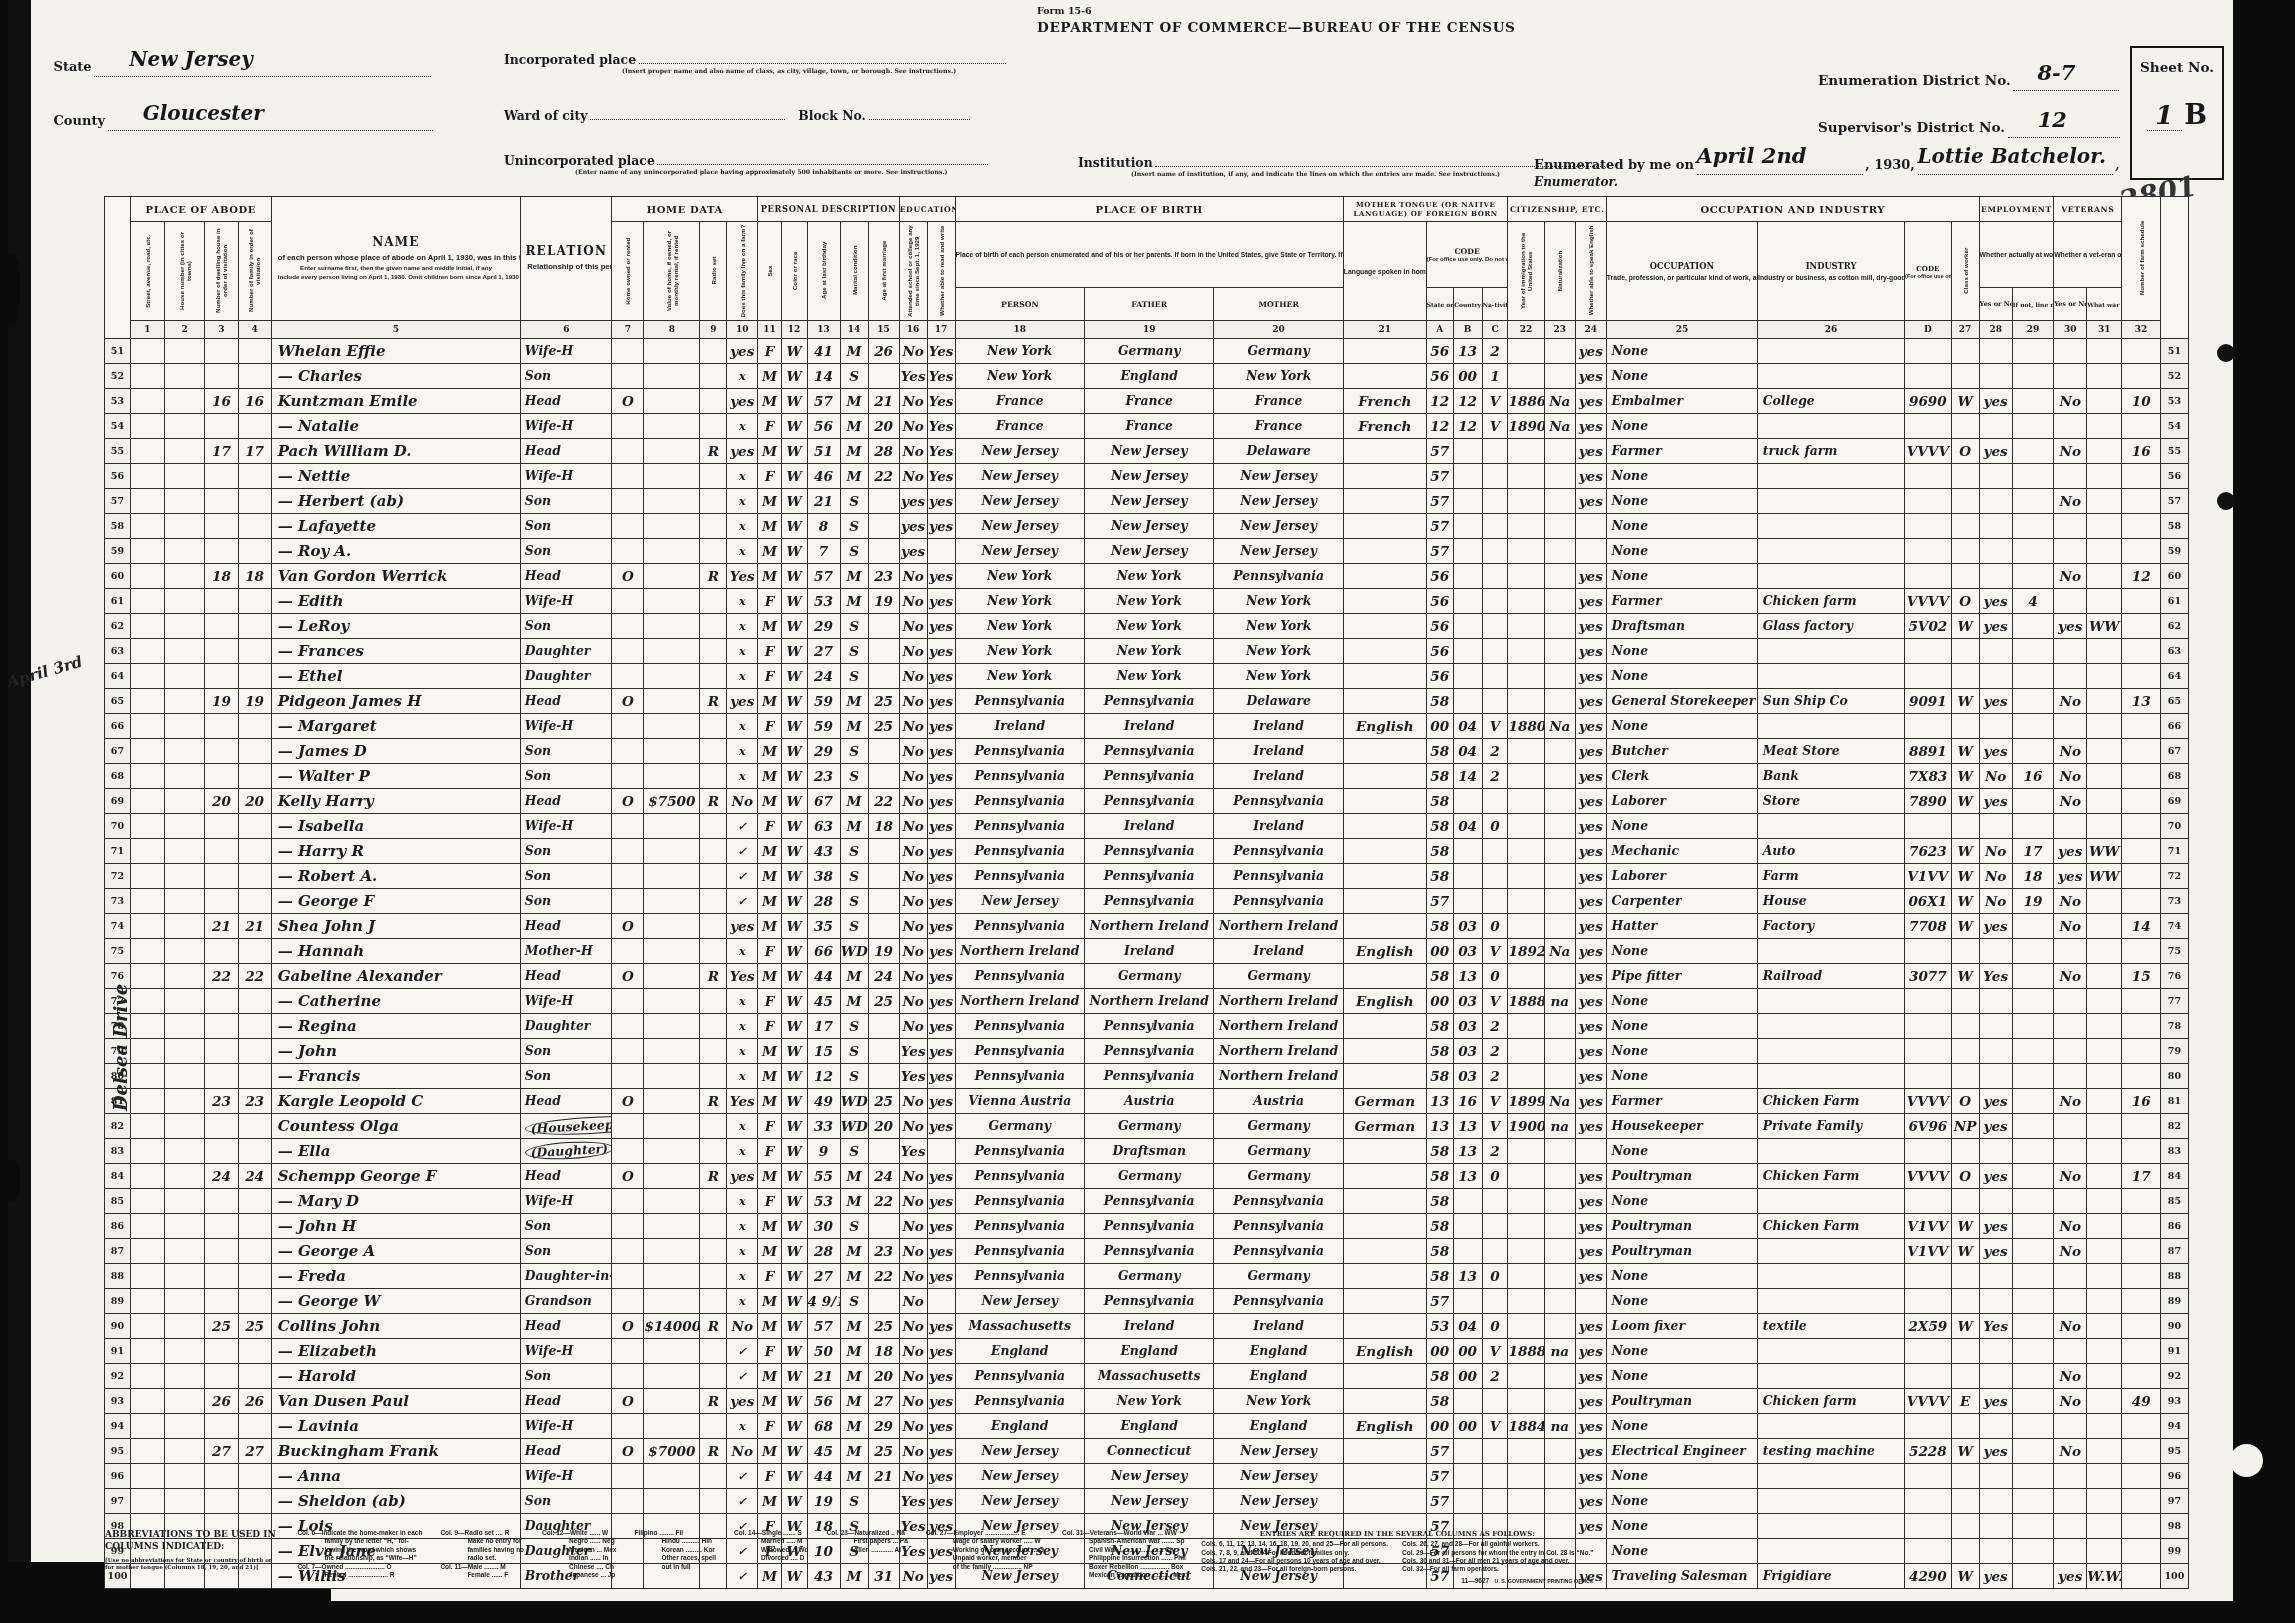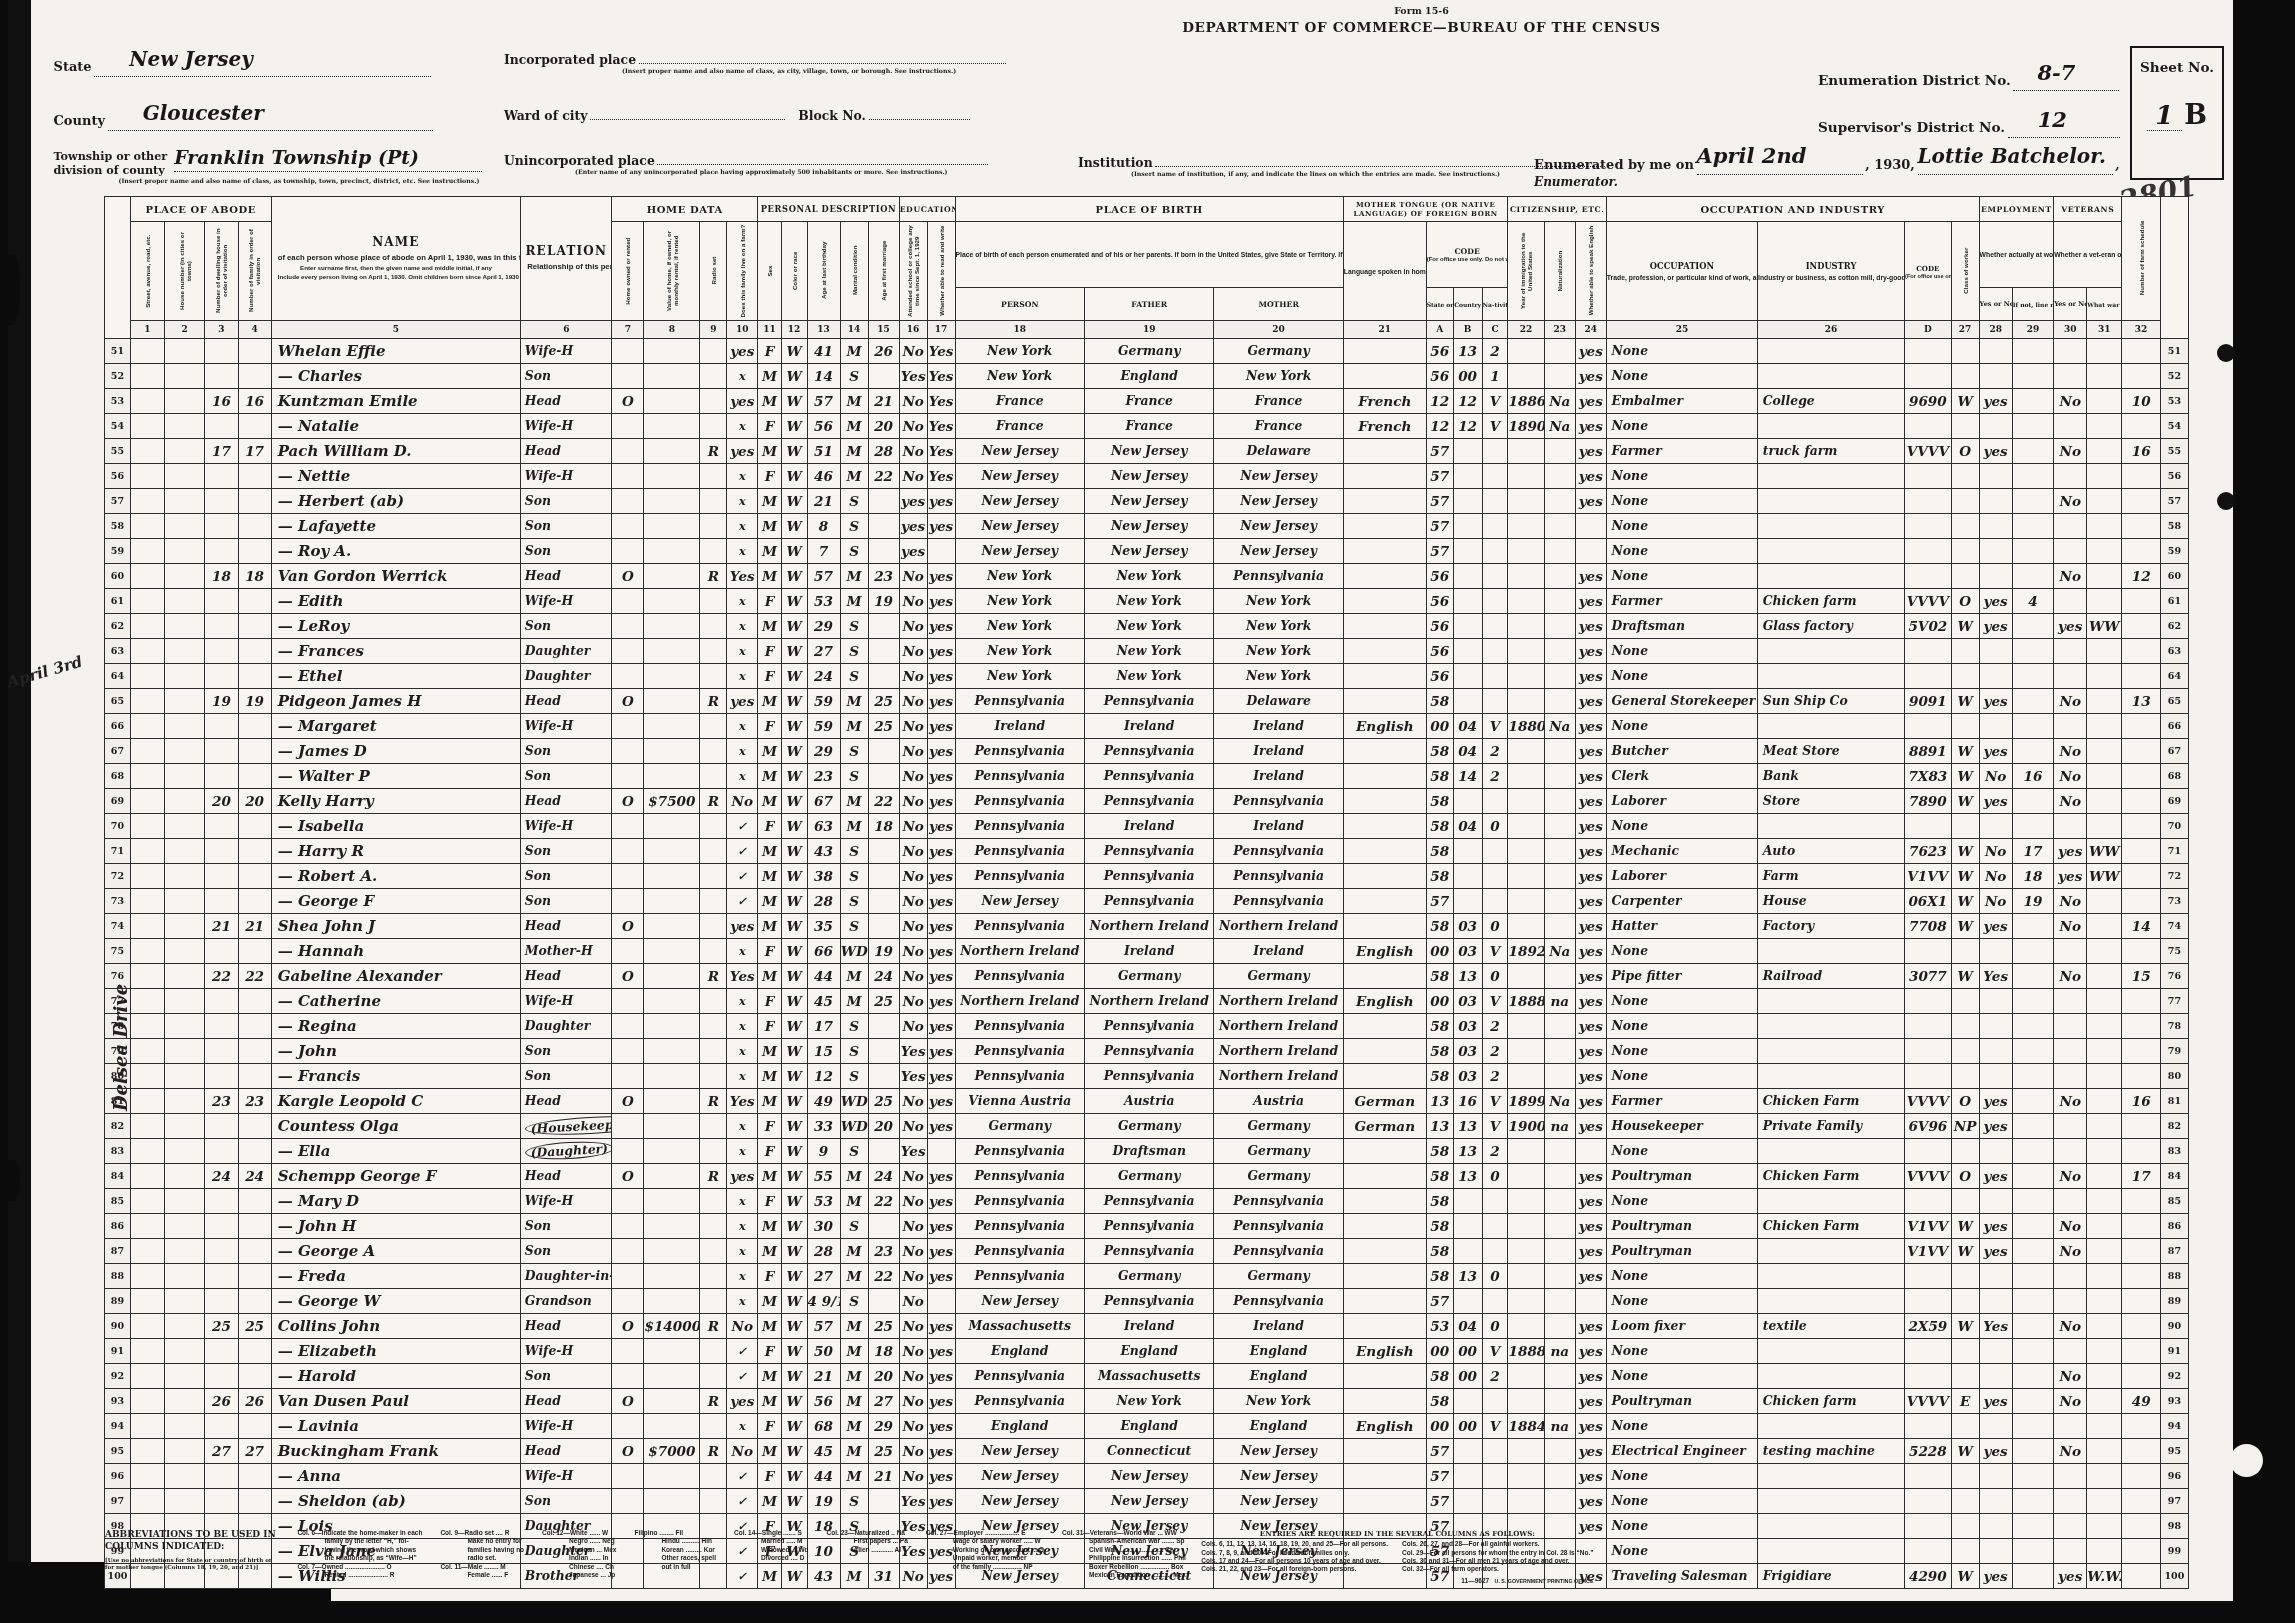--- a/index.html
+++ b/index.html
@@ -8,21 +8,21 @@
   
   .edge{position:absolute;background:#0b0b0b;}
   .hole{position:absolute;border-radius:50%;}
   
   .hdr{position:absolute;left:31px;top:0;width:2202px;height:196px;}
   .lbl{font-family:"DejaVu Serif",serif;font-weight:bold;}
   .dots{border-bottom:1.2px dotted #222;}
   .note{font-family:"DejaVu Serif",serif;font-size:7px;font-weight:bold;}
   .hw{font-family:"DejaVu Serif",serif;font-style:italic;font-weight:bold;color:#181818;}
   .hwbig{font-size:20px;}
-  .titleblock{position:absolute;left:1006px;top:4.7px;width:769px;text-align:center;}
+  .titleblock{position:absolute;left:1006px;top:4.7px;width:769px;}
   
   table.census{position:absolute;left:104px;top:196px;width:2085px;border-collapse:collapse;table-layout:fixed;background:#f6f5f0;}
   table.census th,table.census td{border:0.6px solid #2d2d2d;padding:0;overflow:hidden;white-space:nowrap;}
   table.census{border:1.8px solid #161616;}
   th{font-weight:bold;}
   .grp{font-family:"DejaVu Serif",serif;font-size:10px;letter-spacing:0.6px;text-align:center;height:24px;}
   .vert{writing-mode:vertical-rl;transform:rotate(180deg);font-size:6.2px;line-height:1.15;text-align:center;padding:1.8px 0;font-family:"Liberation Sans",sans-serif;font-weight:bold;white-space:normal;margin:0 auto;}
   .vcell{vertical-align:middle;text-align:center;height:98px;}
   .desc{font-size:6.8px;white-space:normal;text-align:center;vertical-align:middle;padding:1.2px 2.4px;font-family:"Liberation Sans",sans-serif;}
   .subhead{font-family:"DejaVu Serif",serif;font-size:7.7px;text-align:center;height:31px;vertical-align:middle;white-space:normal;}
@@ -80,27 +80,20 @@
     <span class="lbl" style="font-size:13px;">State</span>
     <span class="dots" style="display:inline-block;width:337px;position:relative;">
       <span class="hw hwbig" style="position:relative;top:-4.7px;left:35px;">New Jersey</span>
     </span>
   </div>
   <div style="position:absolute;left:22.5px;top:106px;width:414px;">
     <span class="lbl" style="font-size:13px;">County</span>
     <span class="dots" style="display:inline-block;width:325px;position:relative;">
       <span class="hw hwbig" style="position:relative;top:-4.7px;left:35px;">Gloucester</span>
     </span>
-  </div>
-  <div style="position:absolute;left:22.5px;top:149px;width:450px;">
-    <span class="lbl" style="font-size:11.2px;display:inline-block;width:118px;white-space:normal;vertical-align:top;">Township or other division of county</span>
-    <span class="dots" style="display:inline-block;width:308px;position:relative;">
-      <span class="hw" style="position:relative;top:-3.5px;font-size:19px;">Franklin Township (Pt)</span>
-    </span>
-    <div class="note" style="margin-left:65px;font-size:6.2px;">(Insert proper name and also name of class, as township, town, precinct, district, etc.   See instructions.)</div>
   </div>
 
   <div style="position:absolute;left:473px;top:52px;width:532px;">
     <span class="lbl" style="font-size:12.4px;">Incorporated place</span>
     <span class="dots" style="display:inline-block;width:367px;"></span>
     <div class="note" style="margin-left:118px;font-size:6.2px;">(Insert proper name and also name of class, as city, village, town, or borough.   See instructions.)</div>
   </div>
   <div style="position:absolute;left:473px;top:108px;width:532px;">
     <span class="lbl" style="font-size:12.4px;">Ward of city</span>
     <span class="dots" style="display:inline-block;width:195px;"></span>

